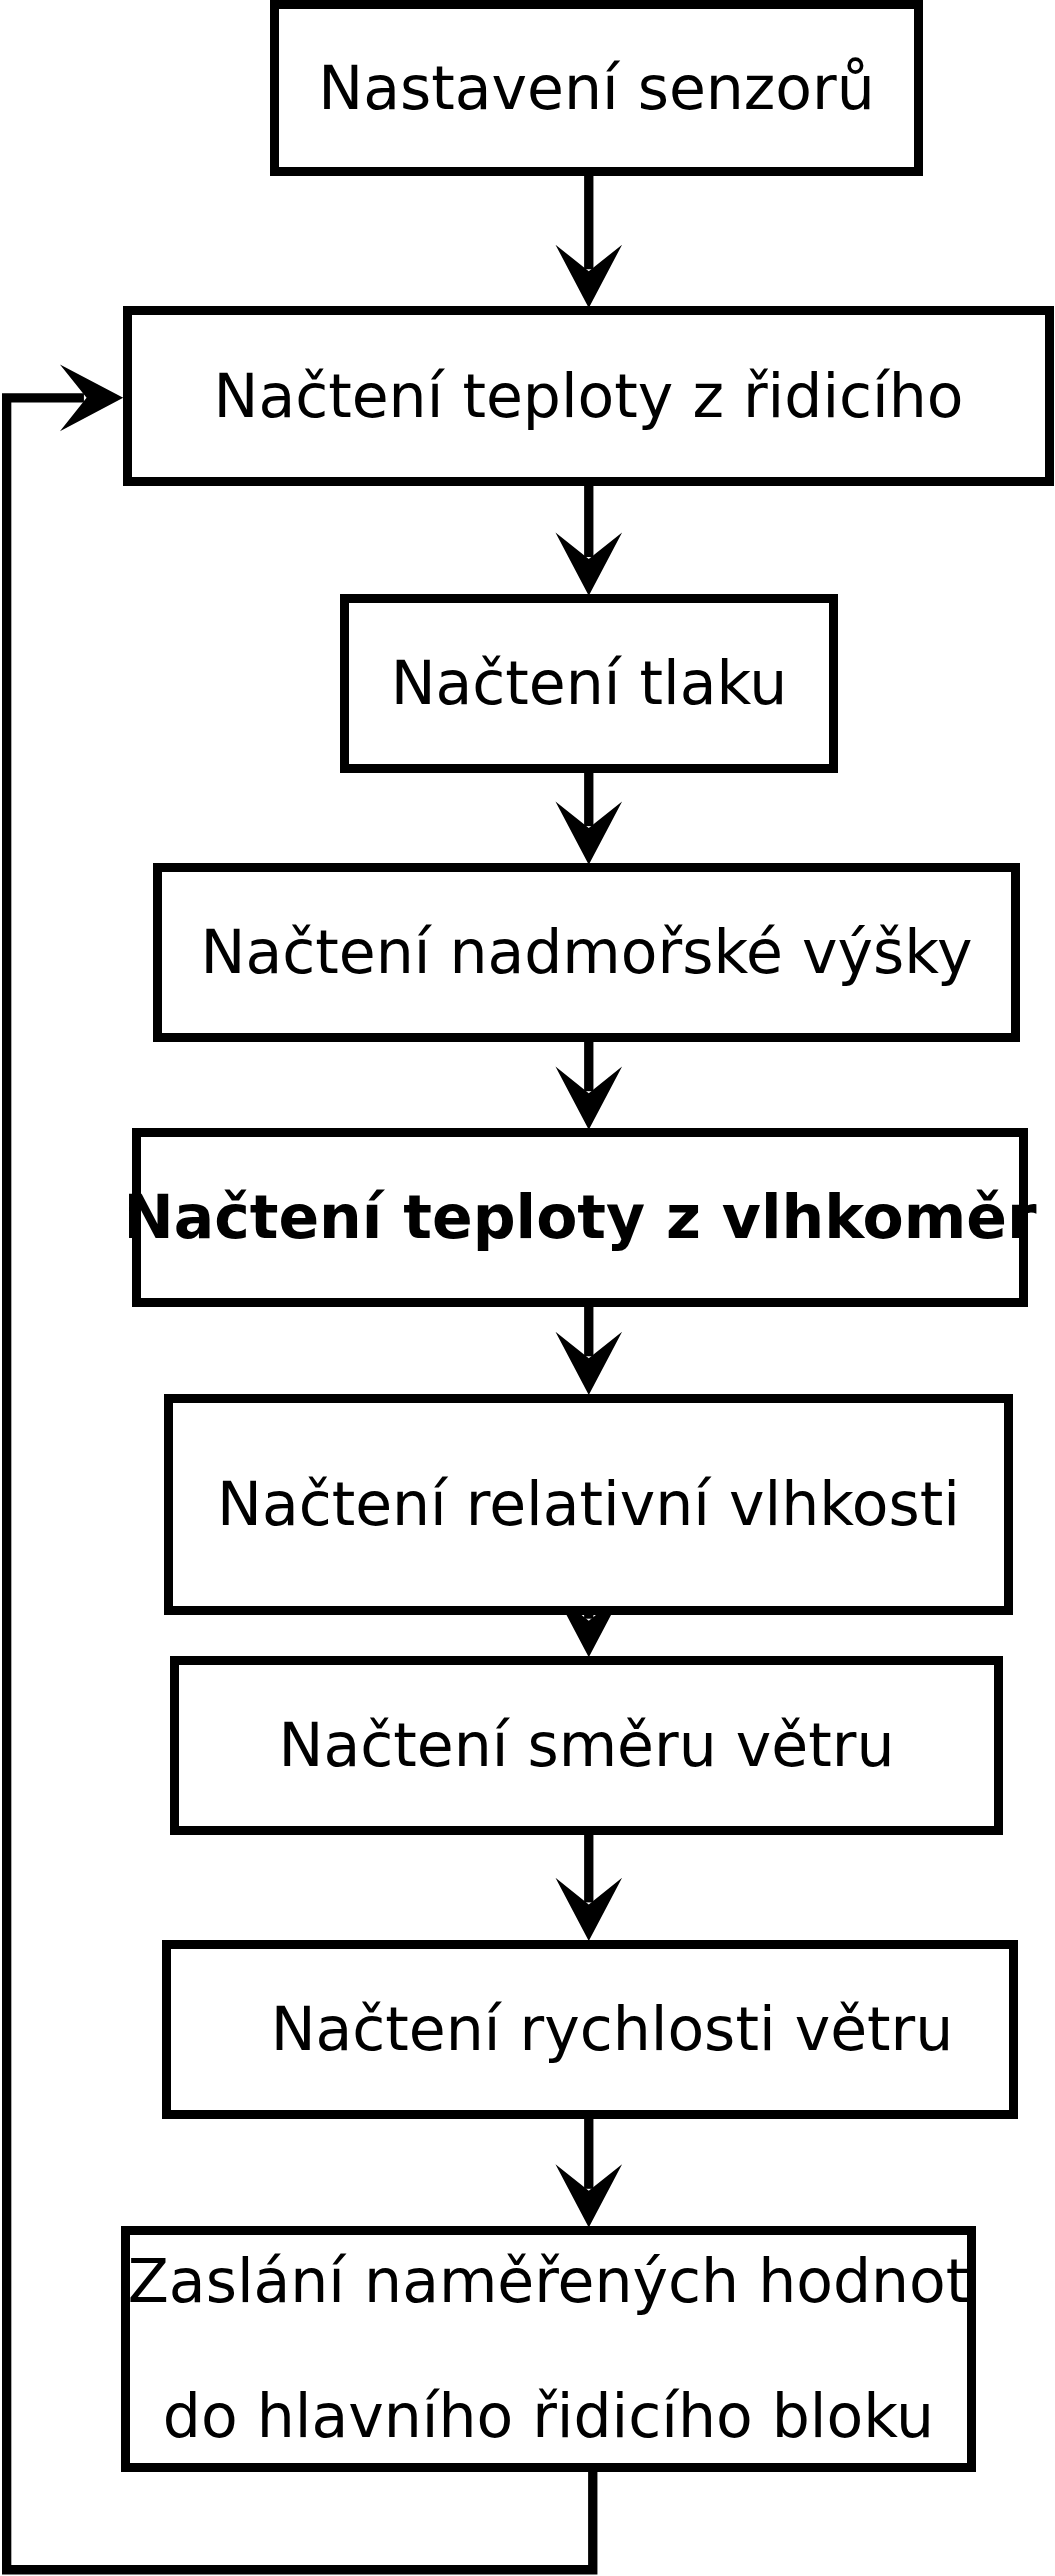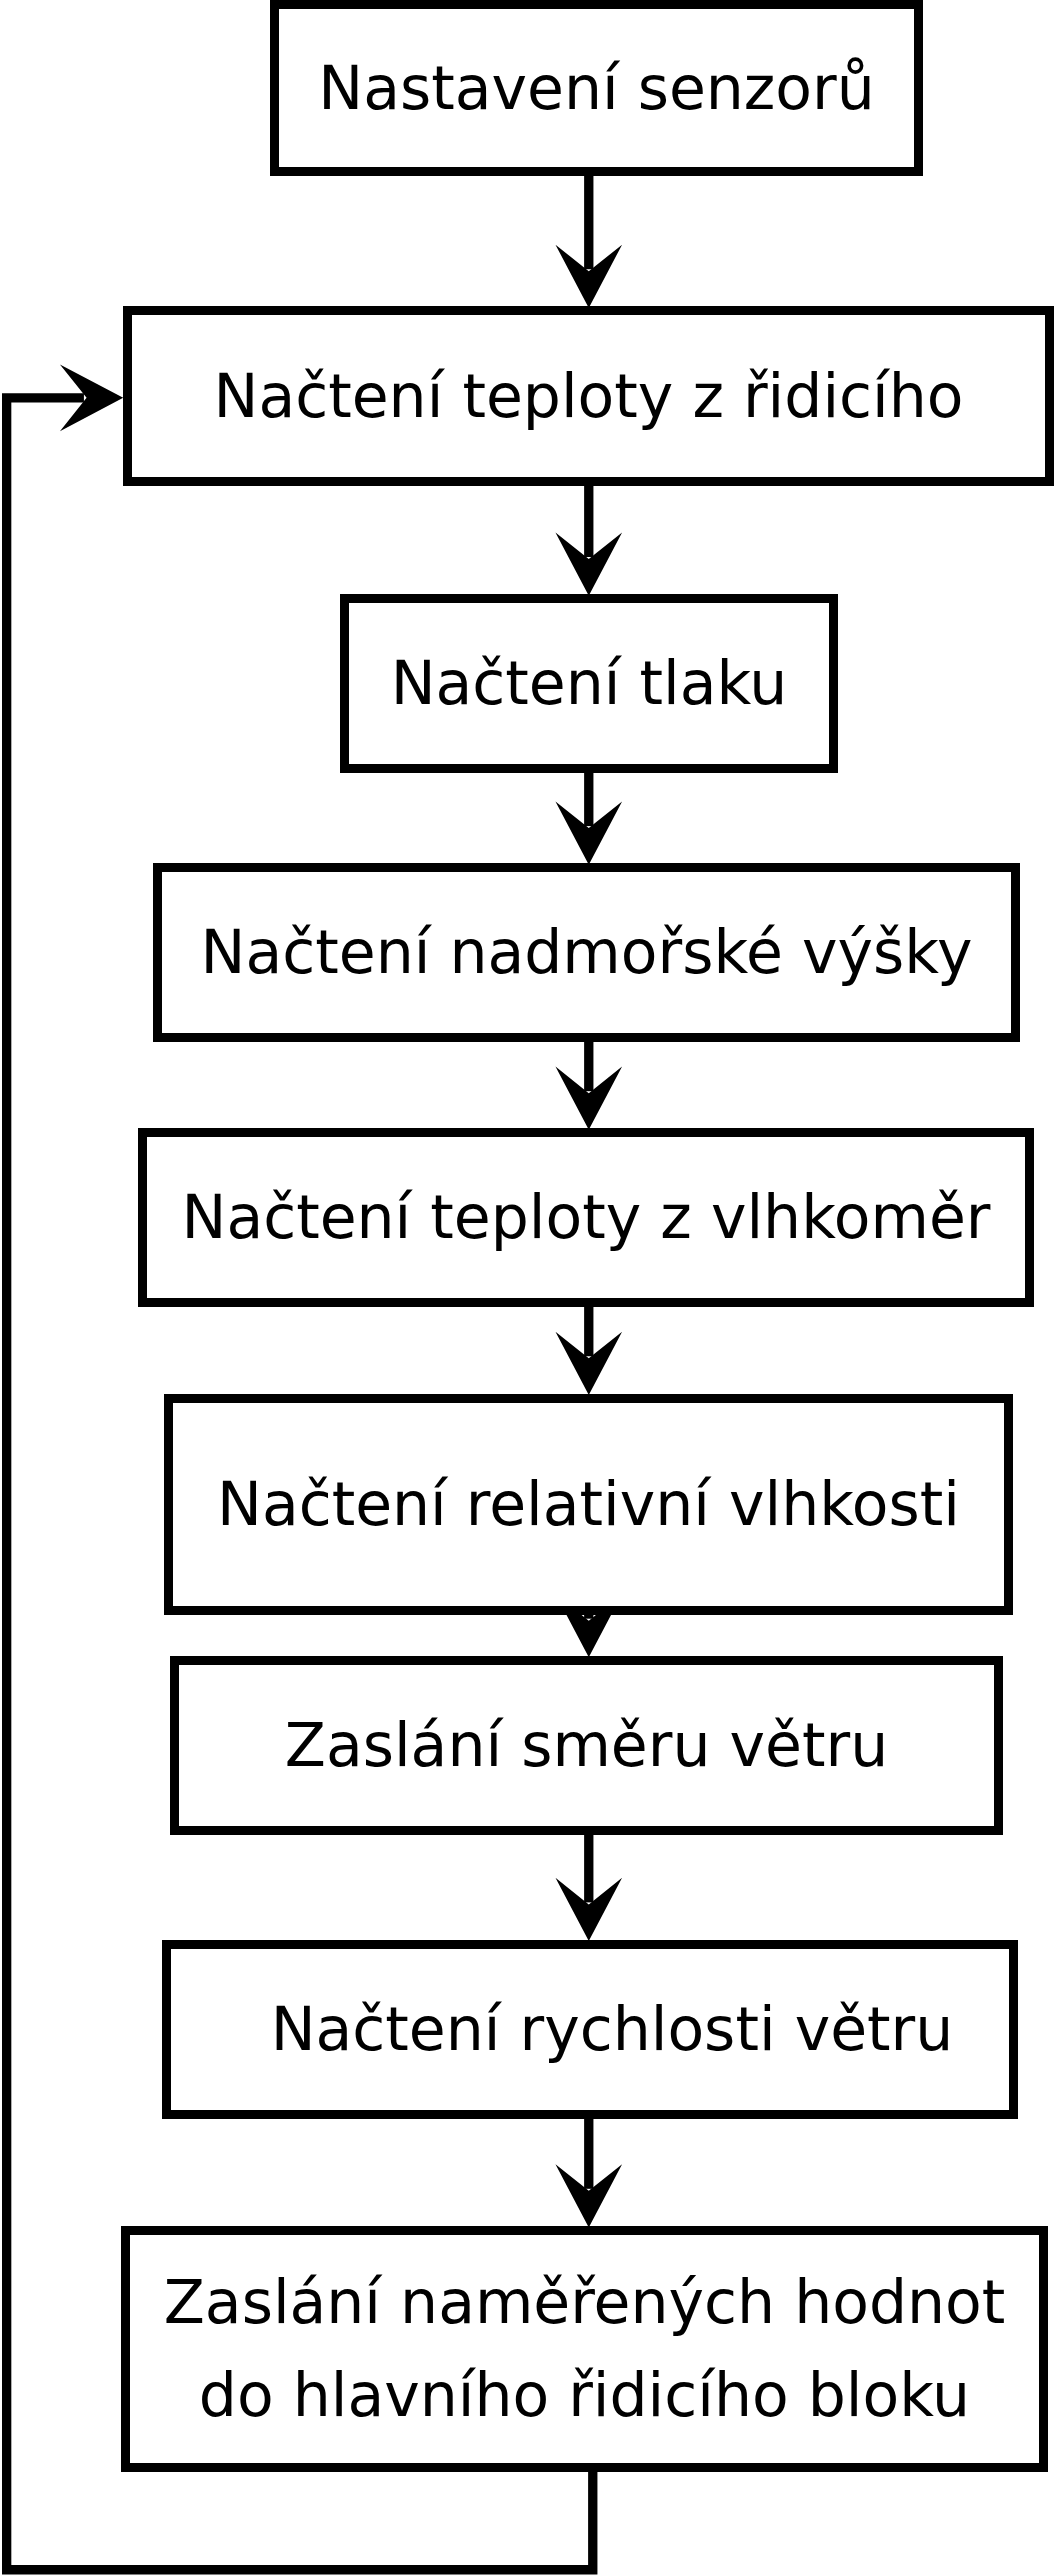--- a/index.html
+++ b/index.html
@@ -31,25 +31,25 @@
     white-space:nowrap;
   }
   .node.two-line{
     flex-direction:column;
     line-height:1.55;
   }
   .n1{left:262px; top:0px;    width:653px;  height:176px;margin-left:8px;}
   .n2{left:123px; top:306px;  width:931px; height:180px;}
   .n3{left:340px; top:594px;  width:498px;  height:179px;}
   .n4{left:153px; top:863px; width:867px; height:179px;}
-  .n5{left:138px; top:1128px; width:896px; height:179px;}
+  .n5{left:132px; top:1128px; width:896px; height:179px;font-weight:bold;}
   .n6{left:164px; top:1394px; width:849px; height:221px;}
   .n7{left:170px; top:1656px; width:833px; height:179px;}
   .n8{left:162px; top:1940px; width:856px; height:179px;padding-left:44px;}
-  .n9{left:121px; top:2226px; width:927px; height:246px;}
+  .n9{left:121px; top:2226px; width:855px; height:246px;justify-content:space-between;}
 </style>
 </head>
 <body>
 
 <div class="canvas">
 
   <svg class="connector-layer" width="1055" height="2576" viewBox="0 0 1584 3867" xmlns="http://www.w3.org/2000/svg">
 
     <g stroke="#000000" fill="#000000">
       <line x1="884" y1="262" x2="884" y2="404" stroke-width="14"></line>
@@ -115,21 +115,21 @@
 
   <div class="node n5">
     <span>Načtení teploty z vlhkoměr</span>
   </div>
 
   <div class="node n6">
     <span>Načtení relativní vlhkosti</span>
   </div>
 
   <div class="node n7">
-    <span>Zaslání směru větru</span>
+    <span>Načtení směru větru</span>
   </div>
 
   <div class="node n8">
     <span>Načtení rychlosti větru</span>
   </div>
 
   <div class="node n9 two-line">
     <span>Zaslání naměřených hodnot</span>
     <span>do hlavního řidicího bloku</span>
   </div>

